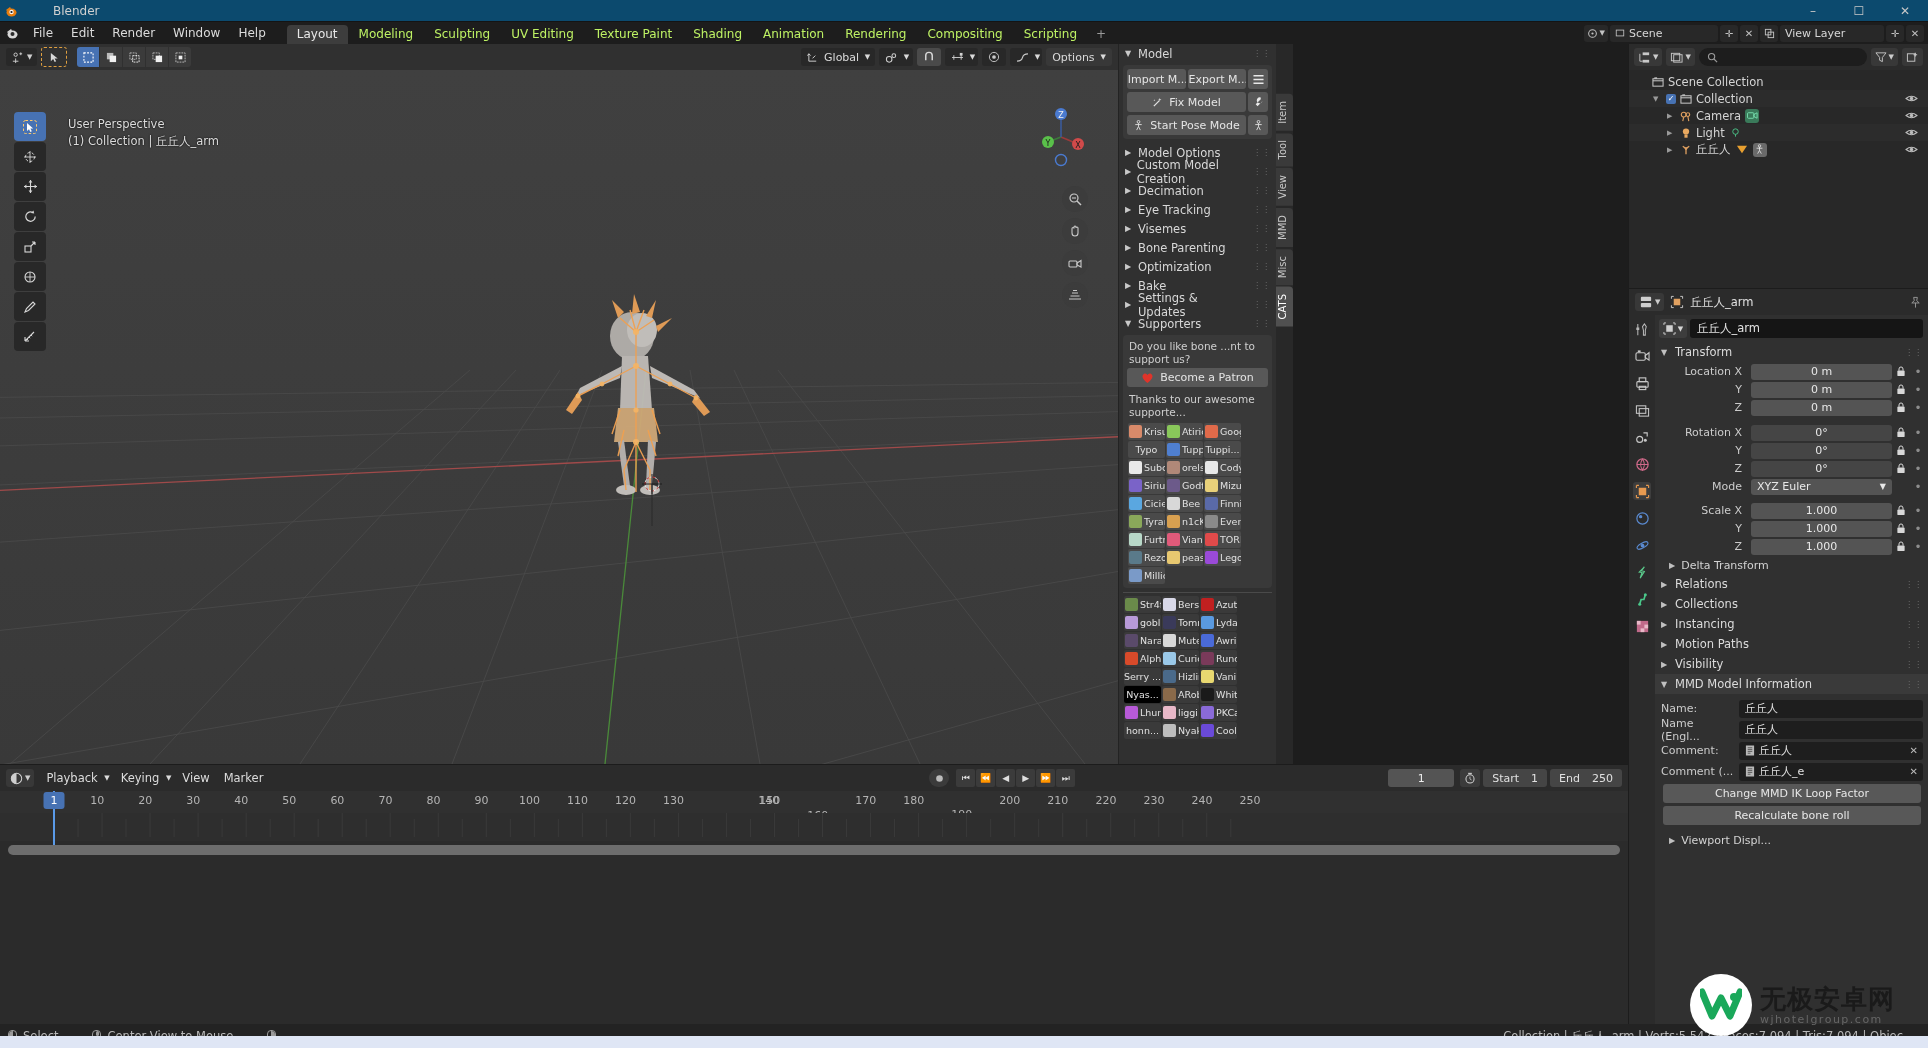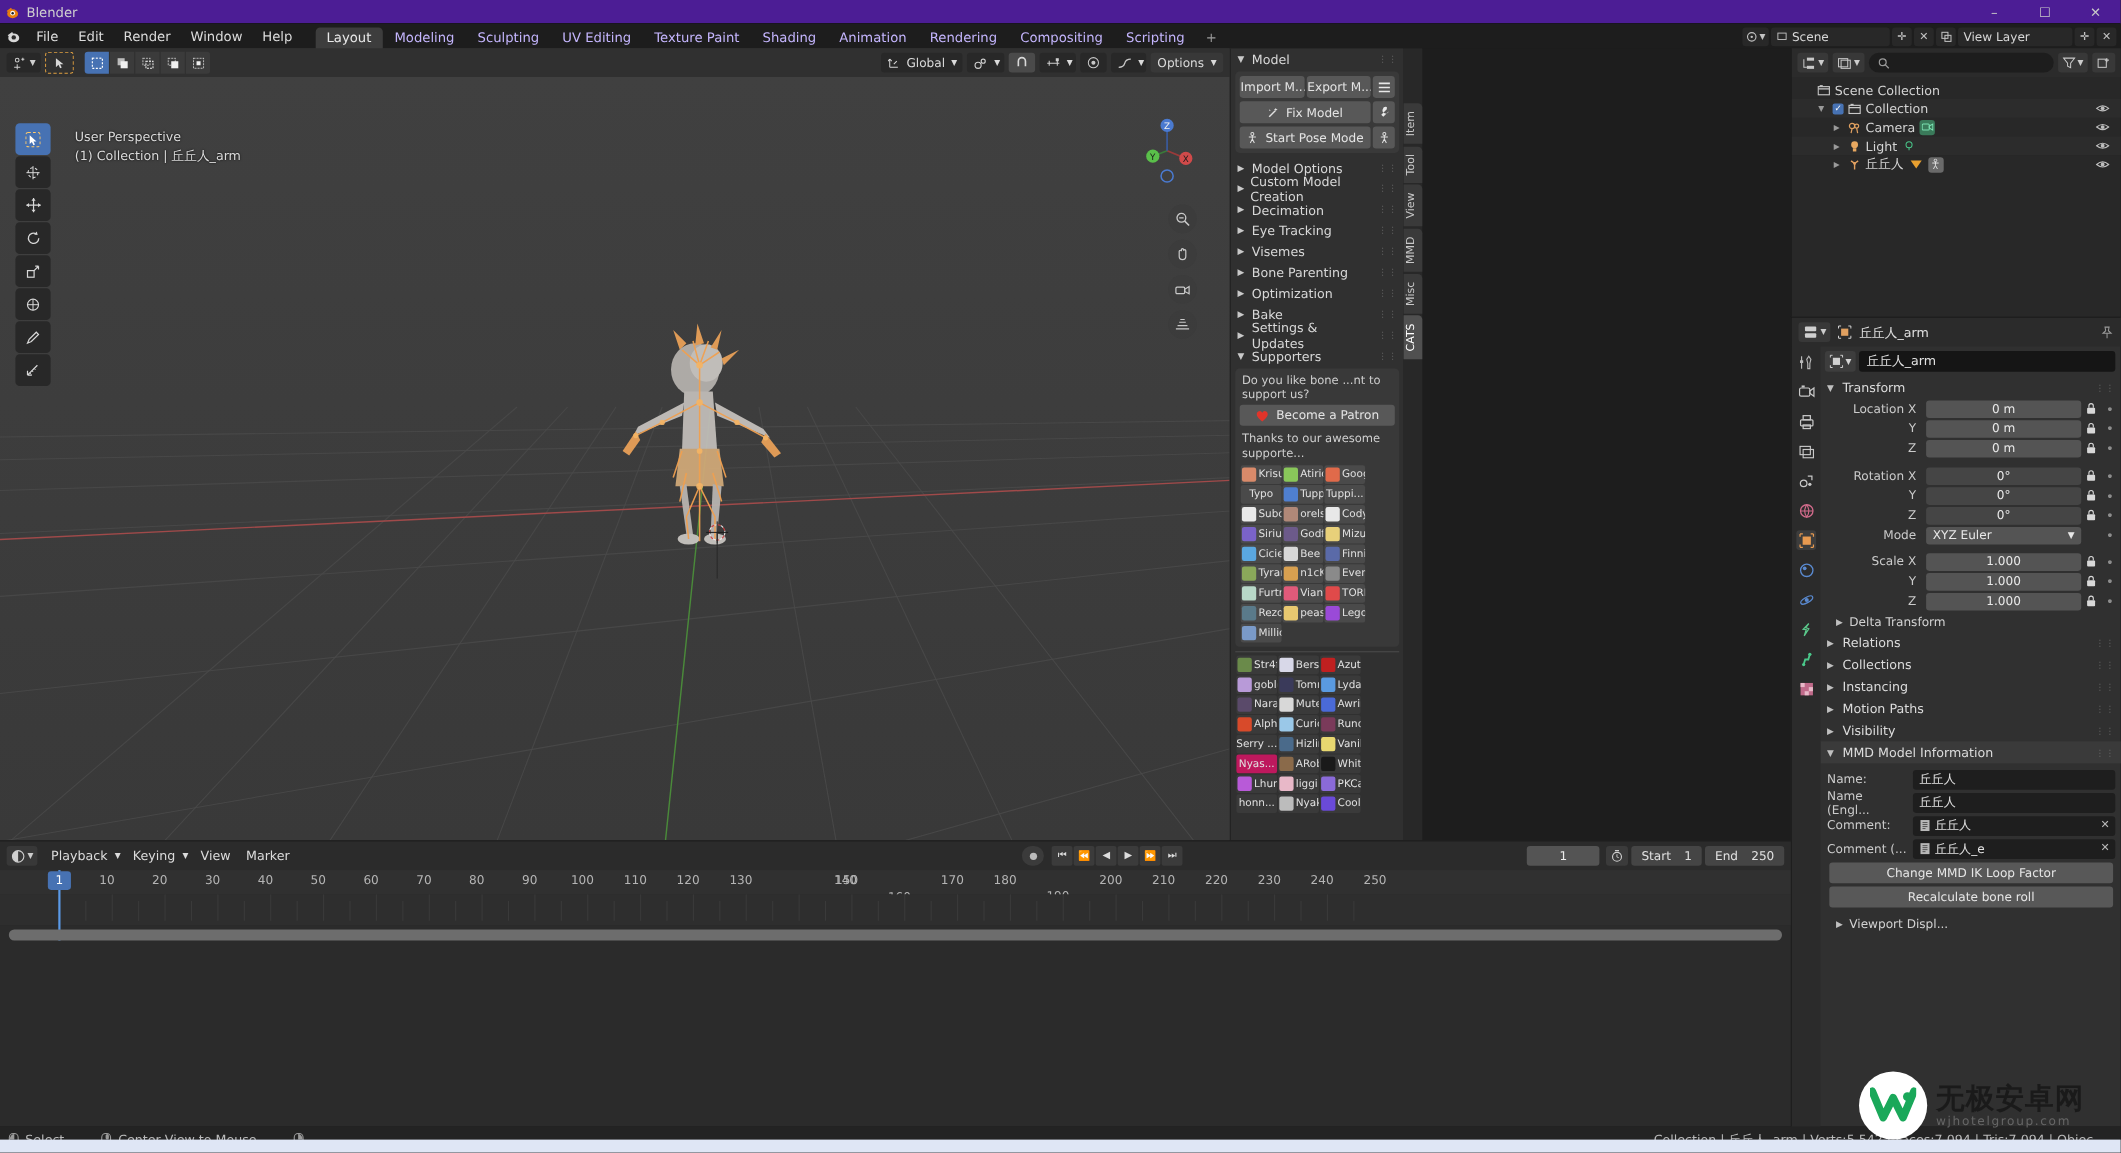--- a/index.html
+++ b/index.html
@@ -7,38 +7,38 @@
   body{
     width:1928px; height:1048px; position:relative; overflow:hidden;
     font-family:"DejaVu Sans","Liberation Sans",sans-serif;
     font-size:12px; color:#d6d6d6;
     -webkit-font-smoothing:antialiased;
   }
   .abs{position:absolute;}
 
   
   #titlebar{
-    left:0;top:0;width:1928px;height:22px;background:#4c1d95;
-    display:flex;align-items:center;border-bottom:1px solid #141414;
+    left:0;top:0;width:1928px;height:22px;background:#0c4a6e;
+    display:flex;align-items:center;border-bottom:1px solid #141414;gap:29px;
   }
   #titlebar .tb-icon{width:22px;height:22px;display:flex;align-items:center;justify-content:center;}
   #titlebar .tb-title{font-size:12px;color:#d0d0d0;margin-left:2px;}
   #titlebar .wbtns{margin-left:auto;display:flex;height:22px;}
   #titlebar .wbtn{width:46px;height:22px;display:flex;align-items:center;justify-content:center;color:#c8c8c8;font-size:12px;}
 
   
   #topbar{
     left:0;top:22px;width:1928px;height:22px;background:#1d1d1d;
     display:flex;align-items:center;
   }
   .blender-logo{width:24px;height:22px;display:flex;align-items:center;justify-content:center;}
   .menu-item{padding:0 9px;height:18px;line-height:18px;font-size:12px;color:#dcdcdc;border-radius:3px;}
   .ws-tabs{display:flex;align-items:flex-end;height:22px;margin-left:12px;}
   .ws-tab{
-    padding:0 10px;height:19px;line-height:19px;font-size:12px;color:#c4b5fd;
+    padding:0 10px;height:19px;line-height:19px;font-size:12px;color:#bef264;
     border-radius:4px 4px 0 0;margin-right:1px;
   }
   .ws-tab.active{background:#3d3d3d;color:#e8e8e8;}
   .ws-tab.plus{color:#9a9a9a;padding:0 8px;}
   .topbar-right{margin-left:auto;display:flex;align-items:center;height:22px;padding-right:4px;gap:2px;}
 
   
   .tb-field{
     height:17px;display:flex;align-items:center;background:#282828;border-radius:3px;
     font-size:11px;color:#d6d6d6;padding:0 5px;gap:4px;
@@ -950,21 +950,21 @@
           <span>Serry ...</span>
         </div>
         <div class="sup-cell" style="background:#3a3a3a;">
           <span class="sup-av" style="background:#4a6a8a"></span>
           <span>Hizling</span>
         </div>
         <div class="sup-cell" style="background:#3a3a3a;">
           <span class="sup-av" style="background:#e8d870"></span>
           <span>Vanill...</span>
         </div>
-        <div class="sup-cell nopic" style="background:#be185d;">
+        <div class="sup-cell nopic" style="background:#000000;">
           <span>Nyas...</span>
         </div>
         <div class="sup-cell" style="background:#3a3a3a;">
           <span class="sup-av" style="background:#8a6a4a"></span>
           <span>ARob...</span>
         </div>
         <div class="sup-cell" style="background:#3a3a3a;">
           <span class="sup-av" style="background:#1a1a1a"></span>
           <span>Whittz</span>
         </div>

